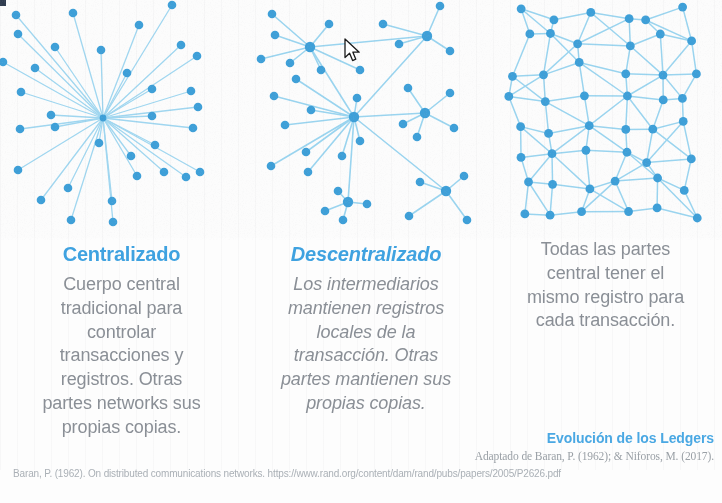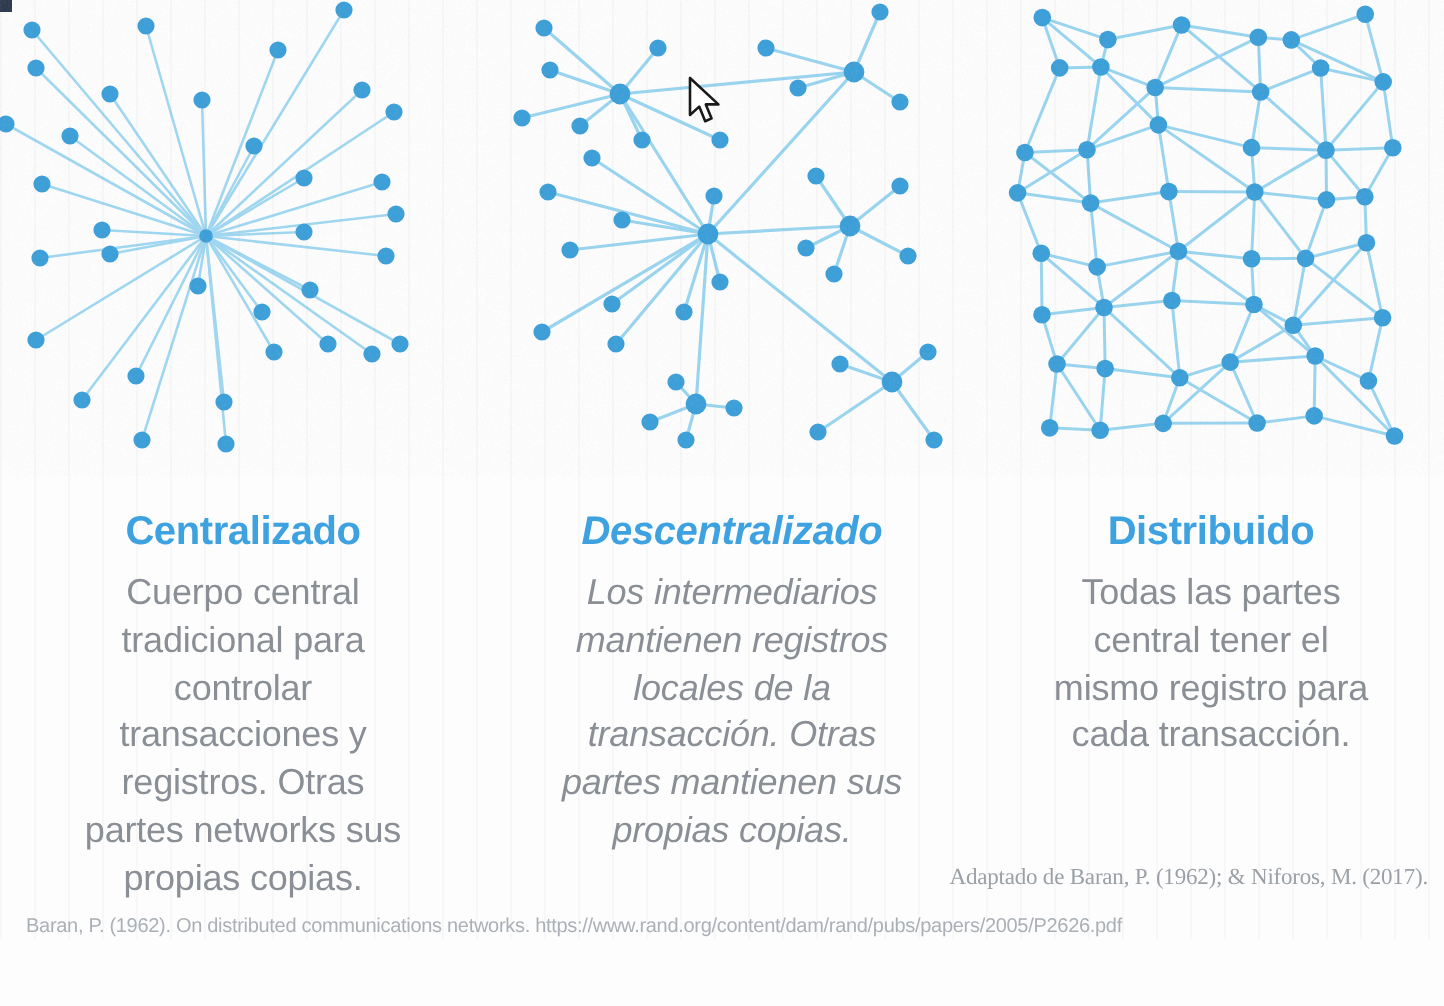--- a/index.html
+++ b/index.html
@@ -78,21 +78,20 @@
 
   
   .columns {
     position: absolute;
     left: 0;
     top: 238px;
     width: 722px;
     height: 192px;
     display: flex;
     z-index: 4;
-    margin-top: 12px;
   }
   .column {
     text-align: center;
     padding: 0 8px;
     box-sizing: border-box;
   }
   .column.c1 { width: 243px; }
   .column.c2 { width: 246px; font-style: italic; }
   .column.c3 { width: 233px; }
 
@@ -136,21 +135,21 @@
     font-size: 11.5px;
     line-height: 1.35;
     margin-top: 2px;
     letter-spacing: -0.1px;
     font-family: Liberation Serif, serif;
   }
 
   .refs {
     position: absolute;
     left: 0;
-    top: 456px;
+    top: 466px;
     width: 574px;
     text-align: center;
     z-index: 5;
   }
   .ref-line {
     color: #aab0b6;
     font-size: 10px;
     line-height: 1.55;
     letter-spacing: -0.15px;
     white-space: nowrap;
@@ -515,24 +514,24 @@
 <div class="columns">
   <div class="column c1">
     <div class="col-title">Centralizado</div>
     <div class="col-body narrow">Cuerpo central tradicional para controlar transacciones y registros. Otras partes networks sus propias copias.</div>
   </div>
   <div class="column c2">
     <div class="col-title">Descentralizado</div>
     <div class="col-body mid">Los intermediarios mantienen registros locales de la transacción. Otras partes mantienen sus propias copias.</div>
   </div>
   <div class="column c3">
-    <div class="col-title">Distribuido</div>
     <div class="col-body wide">Todas las partes central tener el mismo registro para cada transacción.</div>
   </div>
 </div>
 
 <div class="credit">
+  <div class="credit-title">Evolución de los Ledgers</div>
   <div class="credit-sub">Adaptado de Baran, P. (1962); &amp; Niforos, M. (2017).</div>
 </div>
 
 <div class="refs">
   <div class="ref-line">Baran, P. (1962). On distributed communications networks. https://www.rand.org/content/dam/rand/pubs/papers/2005/P2626.pdf</div>
 </div>
 
 </body></html>

